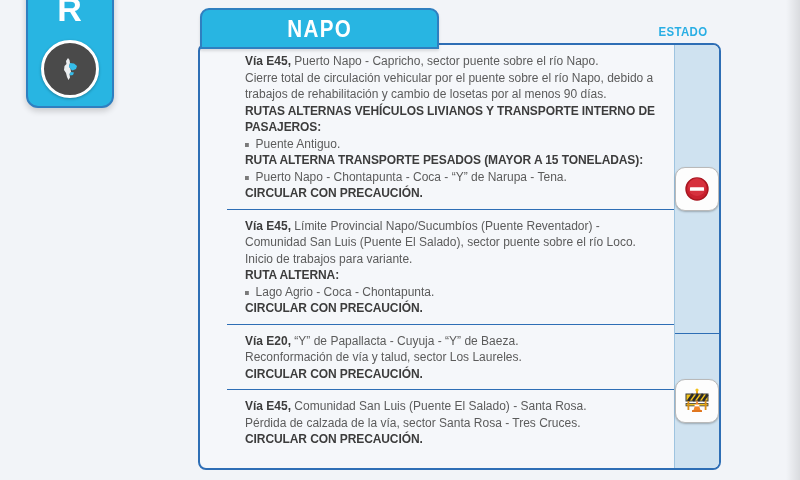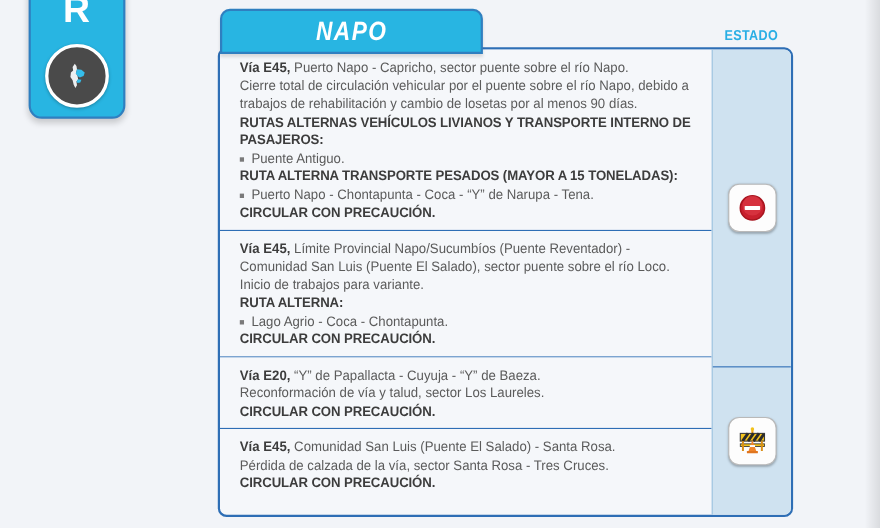--- a/index.html
+++ b/index.html
@@ -87,21 +87,20 @@
     width: 235px;
     height: 37px;
     background: #28b5e2;
     border: 2px solid #2f7fc0;
     border-radius: 9px 9px 0 0;
     box-shadow: 0 2px 3px rgba(0,0,0,0.12);
     z-index: 3;
     display: flex;
     align-items: center;
     justify-content: center;
-    font-style: italic;
   }
   .province-tab-label {
     color: #ffffff;
     font-size: 24px;
     font-weight: bold;
     letter-spacing: 1.5px;
     transform: scaleX(0.86);
     transform-origin: center;
     line-height: 1;
   }
@@ -112,20 +111,21 @@
     left: 198px;
     top: 43px;
     width: 523px;
     height: 427px;
     border: 2px solid #2e6eb5;
     border-radius: 8px;
     background: #f5f7fa;
     box-sizing: border-box;
     overflow: hidden;
     display: flex;
+    padding-left: 27px;
   }
   .panel-text-col {
     width: 447px;
     box-sizing: border-box;
   }
   .panel-estado-col {
     width: 72px;
     background: #cfe2f0;
     border-left: 1px solid #9ec4e0;
     box-sizing: border-box;

